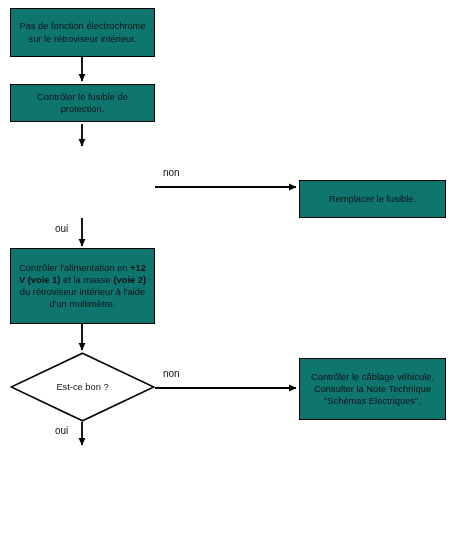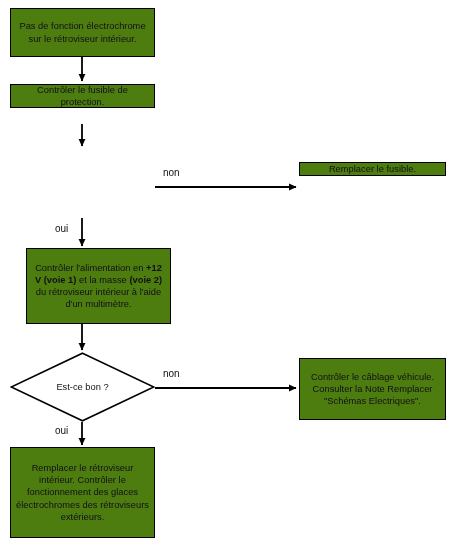--- a/index.html
+++ b/index.html
@@ -22,22 +22,22 @@
     align-items: center;
     justify-content: center;
     text-align: center;
     color: #111018;
     font-size: 9.3px;
     line-height: 12.2px;
     letter-spacing: 0.02px;
   }
   .box {
     border: 1.4px solid #000000;
-    background: #4d7c0f;
-    padding: 6px 5px;
+    background: #0f766e;
+    padding: 18px 5px;
   }
   .diamond-wrap {
     position: absolute;
     box-sizing: border-box;
   }
   .diamond-wrap svg {
     position: absolute;
     left: 0;
     top: 0;
     display: block;
@@ -106,44 +106,41 @@
 
   <div class="node box" style="left:10px; top:84px; width:145px; height:24px;">
     <span>Contrôler le fusible de protection.</span>
   </div>
 
 
   <div class="edge-label" style="left:163px; top:168px;">non</div>
 
   <div class="edge-label" style="left:55px; top:224px;">oui</div>
 
-  <div class="node box" style="left:299px; top:162px; width:147px; height:14px;">
+  <div class="node box" style="left:299px; top:180px; width:147px; height:14px;">
     <span>Remplacer le fusible.</span>
   </div>
 
-  <div class="node box" style="left:10px; top:248px; width:145px; height:76px;margin-left:16px;">
+  <div class="node box" style="left:10px; top:248px; width:145px; height:76px;">
     <span><span>Contrôler l'alimentation en </span><b>+12 V (voie 1)</b><span> et la masse </span><b>(voie 2)</b><span> du rétroviseur intérieur à l'aide d'un multimètre.</span></span>
   </div>
 
   <div class="diamond-wrap" style="left:10px; top:352px; width:145px; height:70px;">
     <svg width="145" height="70" viewBox="0 0 145 70">
       <polygon points="72.5,1.2 143.8,35 72.5,68.8 1.2,35" fill="#ffffff" stroke="#000000" stroke-width="1.5"></polygon>
     </svg>
     <div class="diamond-label">
       <div>
         <div>Est-ce bon ?</div>
       </div>
     </div>
   </div>
 
   <div class="edge-label" style="left:163px; top:369px;">non</div>
 
   <div class="edge-label" style="left:55px; top:426px;">oui</div>
 
   <div class="node box" style="left:299px; top:358px; width:147px; height:62px;">
-    <span>Contrôler le câblage véhicule. Consulter la Note Remplacer "Schémas Electriques".</span>
+    <span>Contrôler le câblage véhicule. Consulter la Note Technique "Schémas Electriques".</span>
   </div>
 
-  <div class="node box" style="left:10px; top:447px; width:145px; height:91px;">
-    <span>Remplacer le rétroviseur intérieur. Contrôler le fonctionnement des glaces électrochromes des rétroviseurs extérieurs.</span>
-  </div>
 
 </div>
 
 </body></html>

